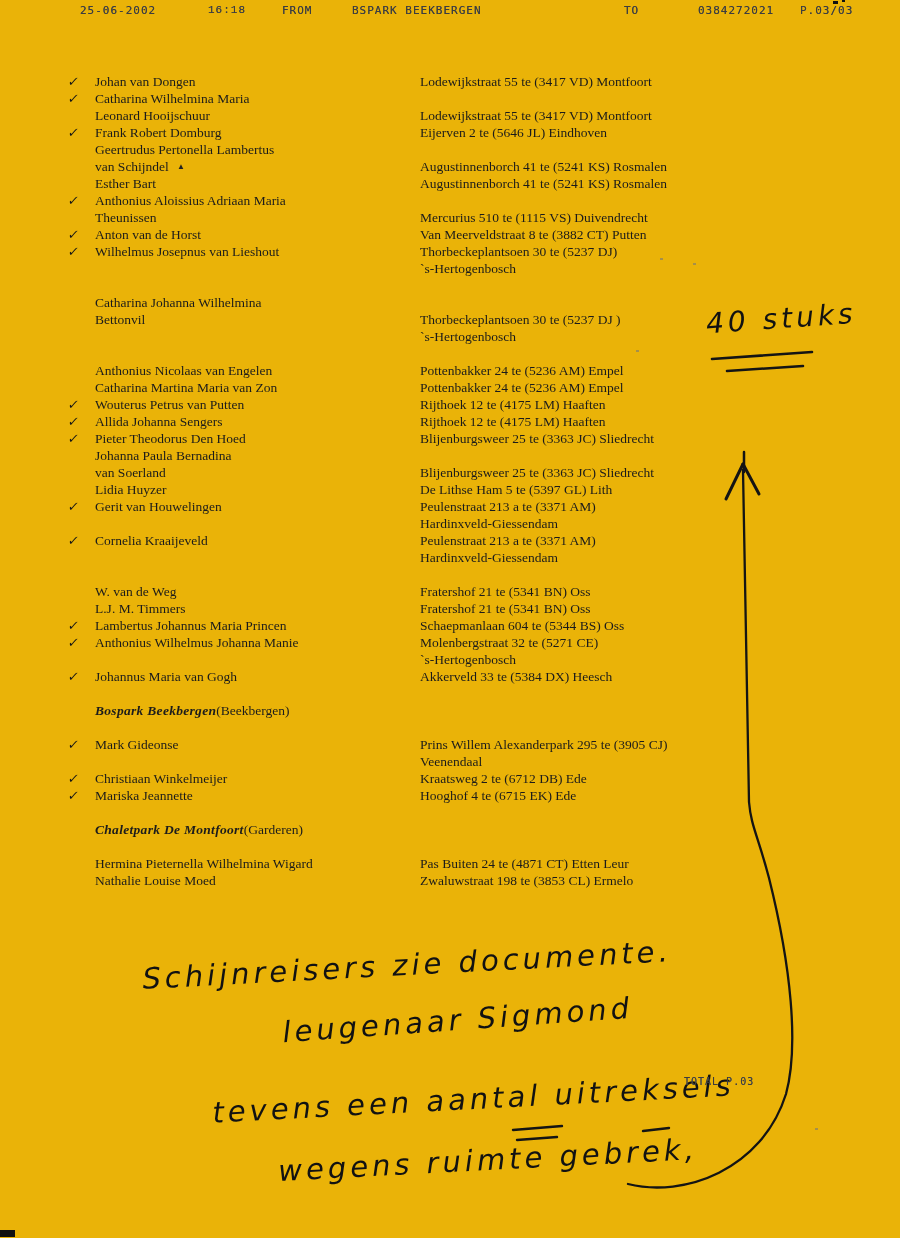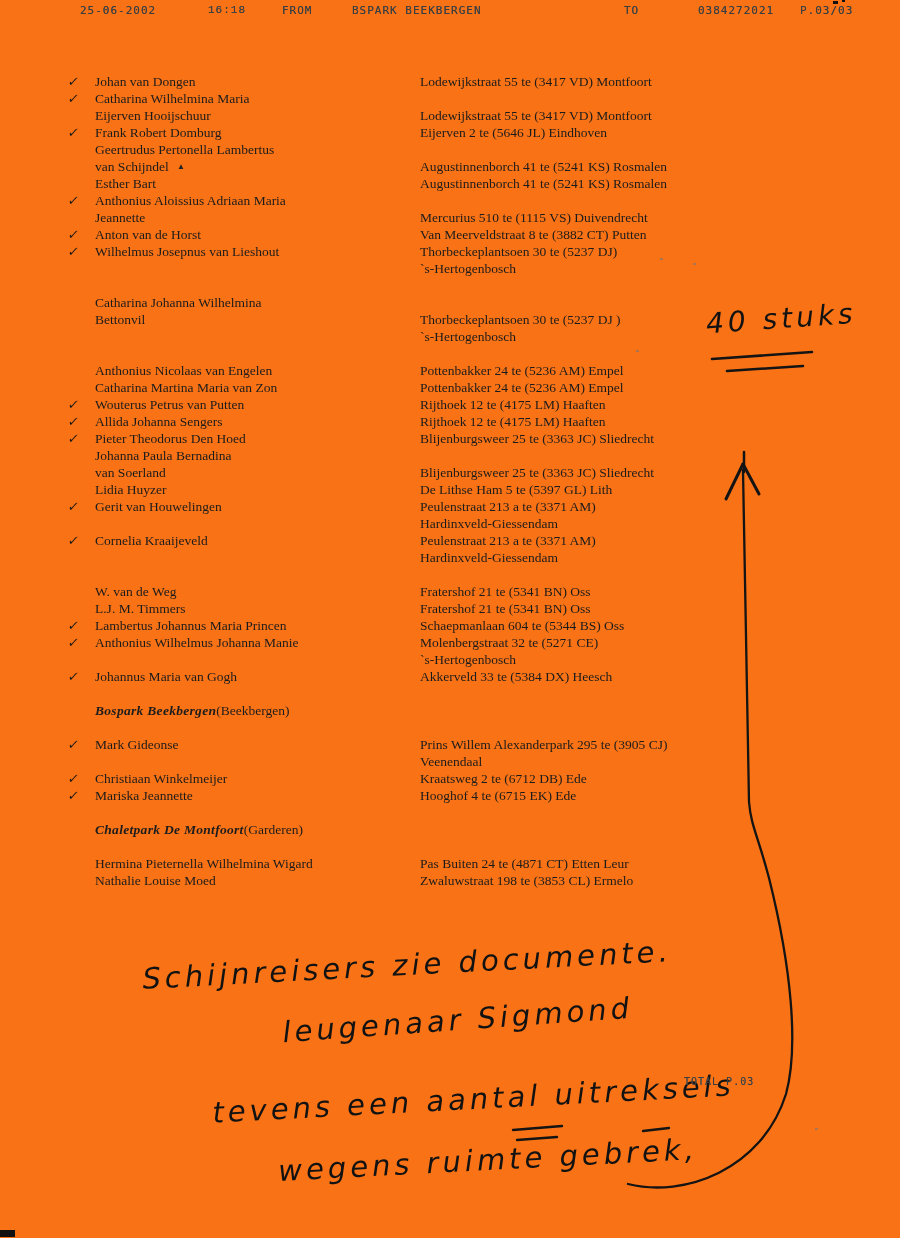--- a/index.html
+++ b/index.html
@@ -1,16 +1,16 @@
 <!DOCTYPE html>
 <html><head>
 <meta charset="utf-8">
 <style>
   html,body{margin:0;padding:0;background:#e8e8e8;}
-  #page{position:relative;width:900px;height:1238px;background:#f97316;overflow:hidden;
+  #page{position:relative;width:900px;height:1238px;background:#eab308;overflow:hidden;
         font-family:"Liberation Serif",serif;color:#1c1c1c;}
   
   .fax-header{position:absolute;top:4px;left:0;width:100%;height:16px;
       font-family:"DejaVu Sans Mono",monospace;font-size:11px;color:#3d3d3d;
       text-shadow:0 0 0.6px #555;letter-spacing:1px;}
   .fax-header span{position:absolute;white-space:nowrap;}
   .fh-date{left:80px;} .fh-time{left:208px;font-family:Liberation Mono, monospace;} .fh-from{left:282px;}
   .fh-sender{left:352px;} .fh-to{left:624px;} .fh-number{left:698px;} .fh-page{left:800px;}
   
   #rows{position:absolute;left:68px;top:73px;right:10px;}
@@ -64,21 +64,21 @@
       <div class="row">
         <span class="left">
           <span class="check">✓</span>
           <span class="nm">Catharina Wilhelmina Maria</span>
         </span>
         <span class="addr"></span>
       </div>
       <div class="row">
         <span class="left">
           <span class="check"></span>
-          <span class="nm">Eijerven Hooijschuur</span>
+          <span class="nm">Leonard Hooijschuur</span>
         </span>
         <span class="addr">Lodewijkstraat 55 te (3417 VD) Montfoort</span>
       </div>
       <div class="row">
         <span class="left">
           <span class="check">✓</span>
           <span class="nm">Frank Robert Domburg</span>
         </span>
         <span class="addr">Eijerven 2 te (5646 JL) Eindhoven</span>
       </div>
@@ -107,21 +107,21 @@
       <div class="row">
         <span class="left">
           <span class="check">✓</span>
           <span class="nm">Anthonius Aloissius Adriaan Maria</span>
         </span>
         <span class="addr"></span>
       </div>
       <div class="row">
         <span class="left">
           <span class="check"></span>
-          <span class="nm">Jeannette</span>
+          <span class="nm">Theunissen</span>
         </span>
         <span class="addr">Mercurius 510 te (1115 VS) Duivendrecht</span>
       </div>
       <div class="row">
         <span class="left">
           <span class="check">✓</span>
           <span class="nm">Anton van de Horst</span>
         </span>
         <span class="addr">Van Meerveldstraat 8 te (3882 CT) Putten</span>
       </div>

